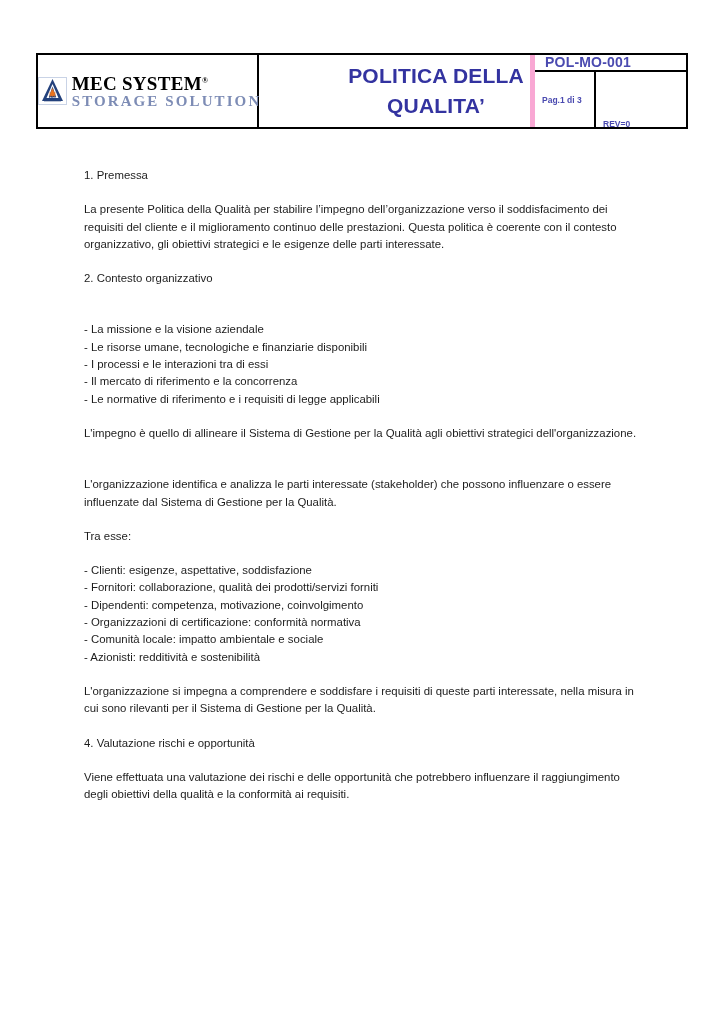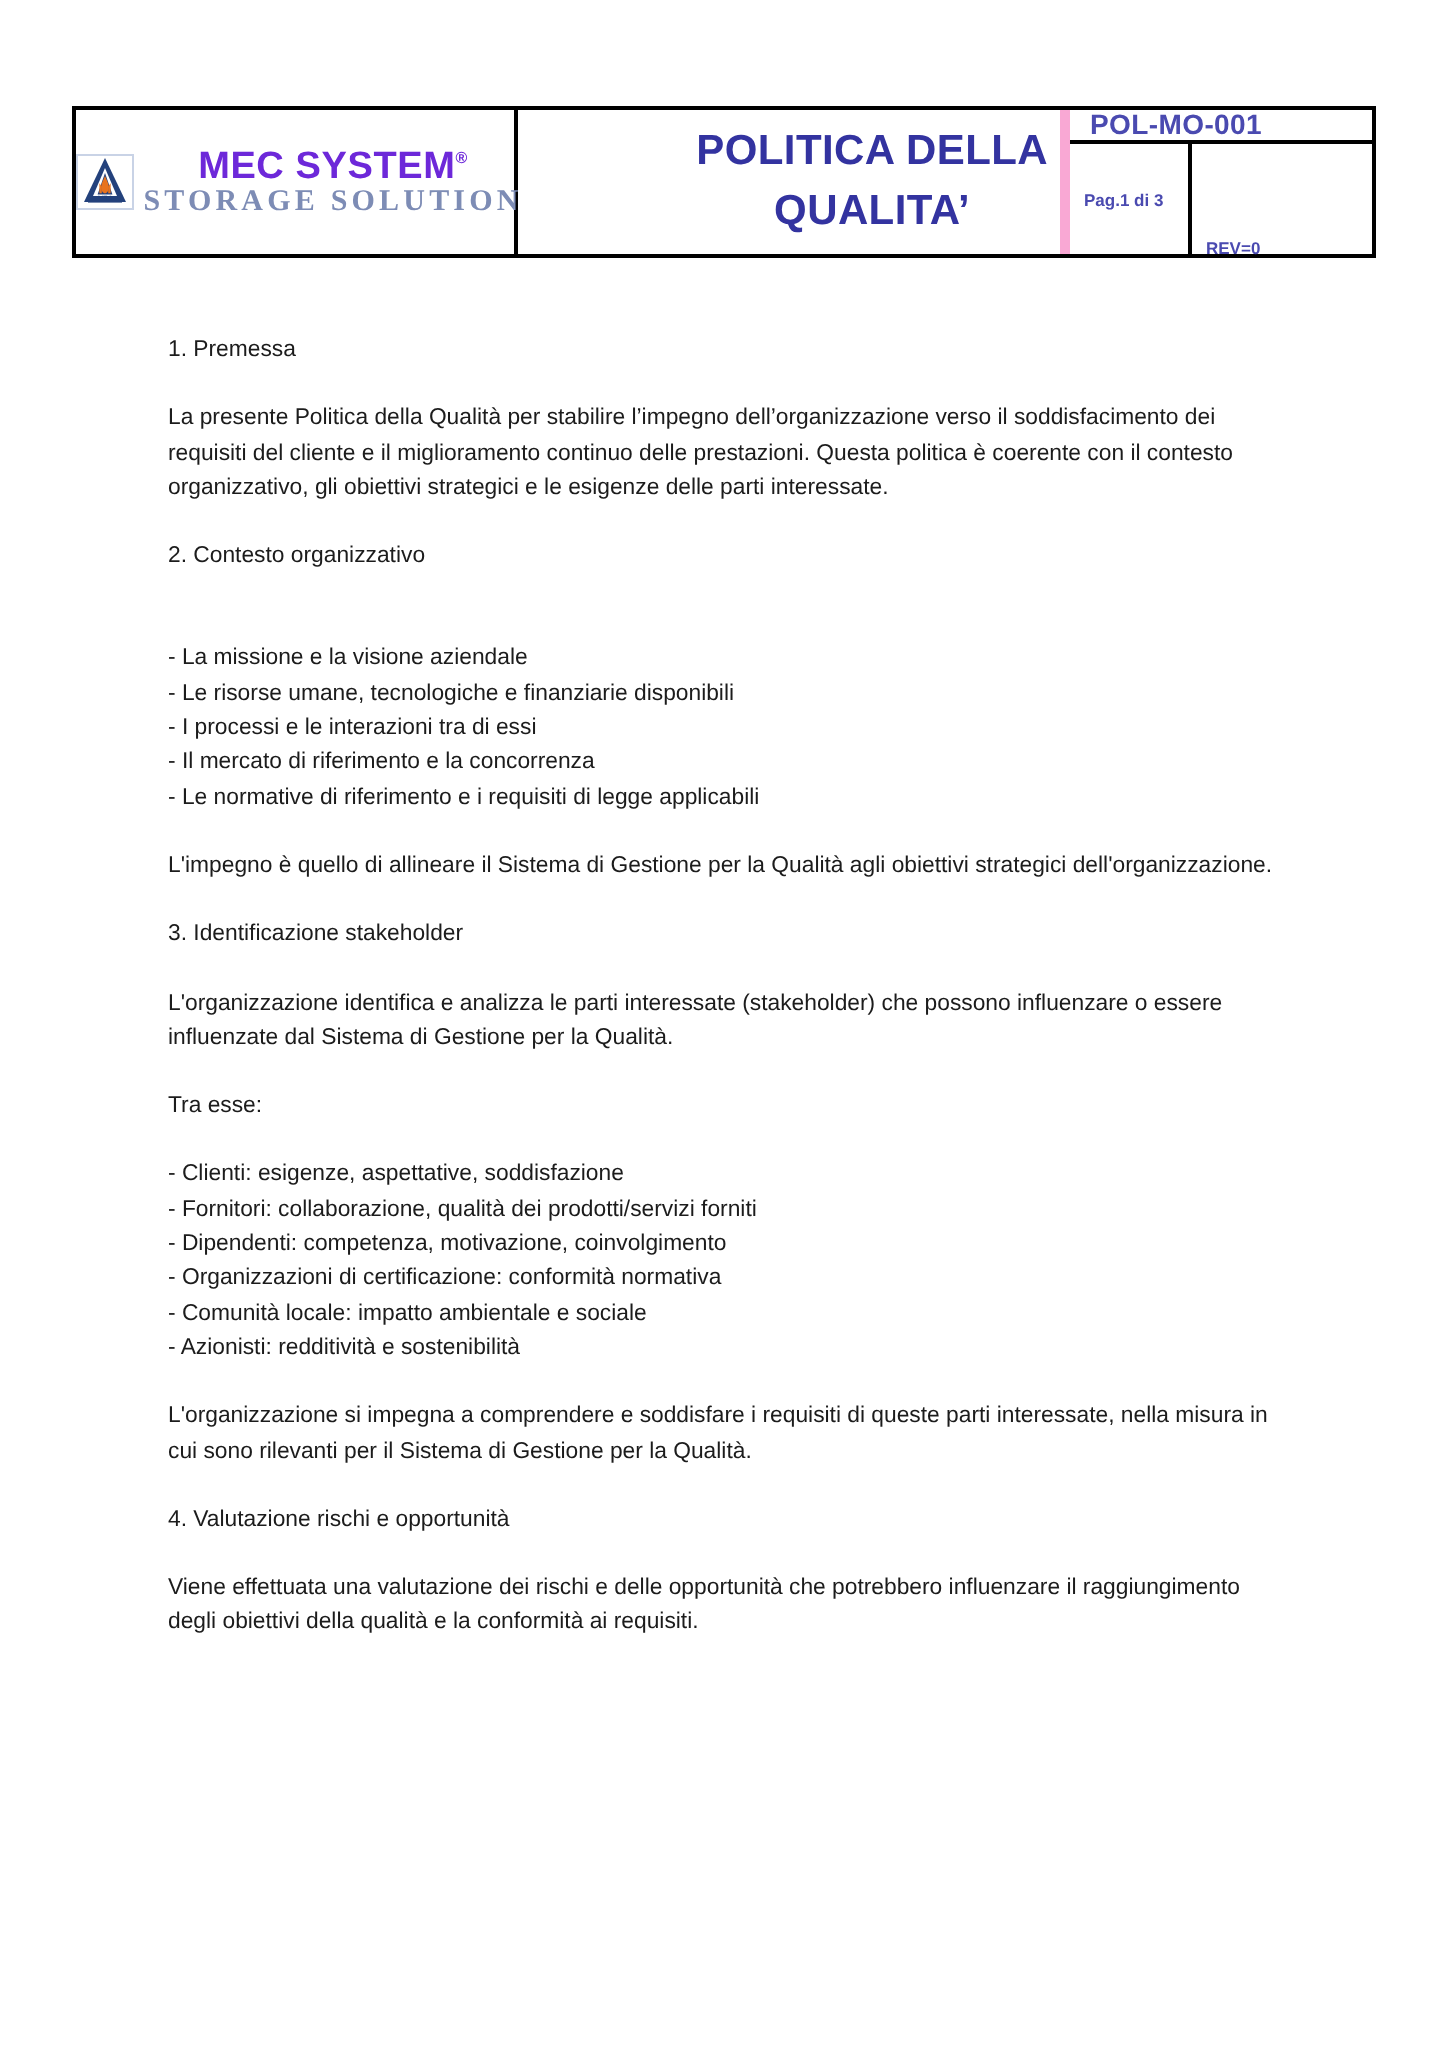--- a/index.html
+++ b/index.html
@@ -127,28 +127,27 @@
     height: 28px;
     position: relative;
     flex: none;
   }
   .logo-wordmark {
     display: flex;
     flex-direction: column;
     line-height: 1;
   }
   .logo-name {
-    font-family: Liberation Sans, sans-serif;
+    font-family: Liberation Serif, serif;
     font-size: 19px;
     font-weight: bold;
-    color: #6d28d9;
+    color: #000000;
     letter-spacing: 0.3px;
     position: relative;
     white-space: nowrap;
-    text-align: center;
   }
   .logo-reg {
     font-size: 8px;
     vertical-align: super;
   }
   .logo-tag {
     font-family: "Liberation Serif", serif;
     font-size: 15px;
     font-weight: bold;
     color: #7d8cb5;
@@ -228,21 +227,20 @@
       <div class="list">
         <p>- La missione e la visione aziendale</p>
         <p>- Le risorse umane, tecnologiche e finanziarie disponibili</p>
         <p>- I processi e le interazioni tra di essi</p>
         <p>- Il mercato di riferimento e la concorrenza</p>
         <p>- Le normative di riferimento e i requisiti di legge applicabili</p>
       </div>
       <div class="gap"></div>
       <p class="blk">L'impegno è quello di allineare il Sistema di Gestione per la Qualità agli obiettivi strategici dell'organizzazione.</p>
       <div class="gap"></div>
-      <p class="blk">3. Identificazione stakeholder</p>
       <div class="gap"></div>
       <p class="blk">L'organizzazione identifica e analizza le parti interessate (stakeholder) che possono influenzare o essere influenzate dal Sistema di Gestione per la Qualità.</p>
       <div class="gap"></div>
       <p class="blk">Tra esse:</p>
       <div class="gap"></div>
       <div class="list">
         <p>- Clienti: esigenze, aspettative, soddisfazione</p>
         <p>- Fornitori: collaborazione, qualità dei prodotti/servizi forniti</p>
         <p>- Dipendenti: competenza, motivazione, coinvolgimento</p>
         <p>- Organizzazioni di certificazione: conformità normativa</p>

